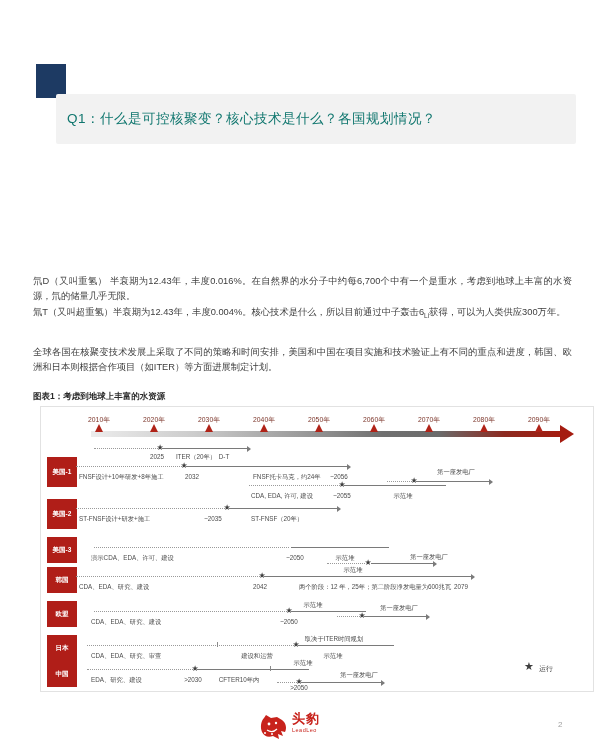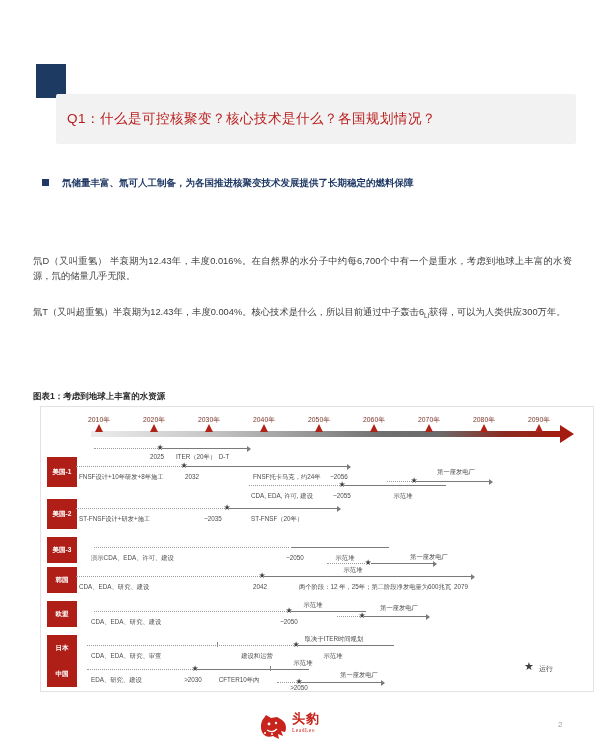--- a/index.html
+++ b/index.html
@@ -1,29 +1,29 @@
 <!DOCTYPE html>
 <html><head>
 <meta charset="utf-8">
 <style>
   html,body{margin:0;padding:0;}
   body{font-family:"Liberation Sans", sans-serif; background:#fff;}
   .page{position:relative;width:602px;height:752px;background:#ffffff;overflow:hidden;}
 
   .deco-square{position:absolute;left:36px;top:64px;width:30px;height:34px;background:#1d3a63;}
   .q-banner{position:absolute;left:56px;top:94px;width:520px;height:50px;background:#f2f2f2;border-radius:2px;display:flex;align-items:center;}
-  .q-title{margin-left:11px;font-size:13.5px;color:#b91c1c;letter-spacing:.5px;}
+  .q-title{margin-left:11px;font-size:13.5px;color:#0f766e;letter-spacing:.5px;}
 
   .bullet-row{position:absolute;left:42px;top:177px;width:530px;display:flex;align-items:flex-start;}
   .bullet-sq{width:7px;height:7px;background:#1f3864;margin-top:2px;flex:0 0 auto;}
   .bullet-text{margin-left:13px;font-size:9.5px;font-weight:bold;color:#1f3864;line-height:1.3;}
 
   .para{position:absolute;left:33px;width:539px;font-size:9.3px;line-height:1.6;color:#3d3d3d;text-align:justify;}
   .para sub{font-size:6.5px;}
-  .p1{top:196px;} .p2{top:254px;} .p3{top:305px;} .p4{top:345px;}
+  .p1{top:196px;} .p2{top:274px;} .p3{top:305px;} .p4{top:345px;}
 
   .fig-label{position:absolute;left:33px;top:391px;font-size:8.5px;font-weight:bold;color:#2b2b2b;}
 
   .chart{position:absolute;left:40px;top:406px;width:552px;height:284px;border:1px solid #e2e2e2;background:#fff;}
   .axis-bar{position:absolute;left:50px;top:24px;width:470px;height:6px;
     background:linear-gradient(to right,#ececec 0%,#cccccc 22%,#9a9a9a 45%,#707070 62%,#6b6b6b 74%,#8c2a20 88%,#a51c10 100%);}
   .axis-head{position:absolute;left:519px;top:18px;width:0;height:0;border-left:14px solid #a51c10;border-top:9px solid transparent;border-bottom:9px solid transparent;}
   .yr{position:absolute;top:8px;font-size:6.8px;color:#7c352a;transform:translateX(-50%);white-space:nowrap;}
   .tri{position:absolute;top:17px;width:0;height:0;border-left:4.5px solid transparent;border-right:4.5px solid transparent;border-bottom:8px solid #b02318;transform:translateX(-50%);}
 
@@ -34,43 +34,40 @@
   .ar::after{content:"";position:absolute;right:-4px;top:-3.5px;width:0;height:0;border-left:4.5px solid #7a7a7a;border-top:3px solid transparent;border-bottom:3px solid transparent;}
   .st{position:absolute;font-size:8px;color:#3f3f3f;transform:translateX(-50%);line-height:1;}
   .st::before{content:"★";}
   .vt{position:absolute;width:1px;height:5px;background:#8a8a8a;}
   .bx{position:absolute;left:6px;width:30px;background:#b01e18;color:#fff;font-size:6.5px;font-weight:bold;display:flex;align-items:center;justify-content:center;text-align:center;line-height:1.3;padding:1px 0;box-sizing:border-box;}
   .legend-star{position:absolute;font-size:11px;color:#3f3f3f;line-height:1;}
   .legend-lbl{position:absolute;font-size:7px;color:#4c4c4c;}
 
   .source{position:absolute;left:30px;top:693px;font-size:7.5px;color:#595959;}
   .logo{position:absolute;left:260px;top:712px;display:flex;align-items:flex-start;}
-  .logo-txt{margin-left:4px;display:flex;flex-direction:column;font-family:Liberation Serif, serif;}
+  .logo-txt{margin-left:4px;display:flex;flex-direction:column;}
   .logo-cn{font-size:13px;font-weight:bold;color:#c8231c;line-height:1.1;letter-spacing:1px;}
   .logo-en{font-size:5.5px;color:#c8231c;letter-spacing:.5px;margin-top:1px;}
   .pagenum{position:absolute;left:558px;top:720px;font-size:8px;color:#a0a0a0;}
 </style>
 </head>
 <body>
 
 <div class="page">
 
   <div class="deco-square"></div>
 
   <div class="q-banner">
     <div class="q-title">Q1：什么是可控核聚变？核心技术是什么？各国规划情况？</div>
   </div>
 
-  <div class="bullet-row">
-    <div class="bullet-sq"></div>
-    <div class="bullet-text">氘储量丰富、氚可人工制备，为各国推进核聚变技术发展提供了长期稳定的燃料保障</div>
-  </div>
 
   <div class="para p2">氘D（又叫重氢） 半衰期为12.43年，丰度0.016%。在自然界的水分子中约每6,700个中有一个是重水，考虑到地球上丰富的水资源，氘的储量几乎无限。</div>
   <div class="para p3"><span>氚T（又叫超重氢）半衰期为12.43年，丰度0.004%。核心技术是什么，所以目前通过中子轰击</span><span>6</span><sub>Li</sub><span>获得，可以为人类供应300万年。</span></div>
+  <div class="para p4">全球各国在核聚变技术发展上采取了不同的策略和时间安排，美国和中国在项目实施和技术验证上有不同的重点和进度，韩国、欧洲和日本则根据合作项目（如ITER）等方面进展制定计划。</div>
 
   <div class="fig-label">图表1：考虑到地球上丰富的水资源</div>
 
   <div class="chart">
 
     <span class="yr" style="left:58px">2010年</span>
     <span class="yr" style="left:113px">2020年</span>
     <span class="yr" style="left:168px">2030年</span>
     <span class="yr" style="left:223px">2040年</span>
     <span class="yr" style="left:278px">2050年</span>

